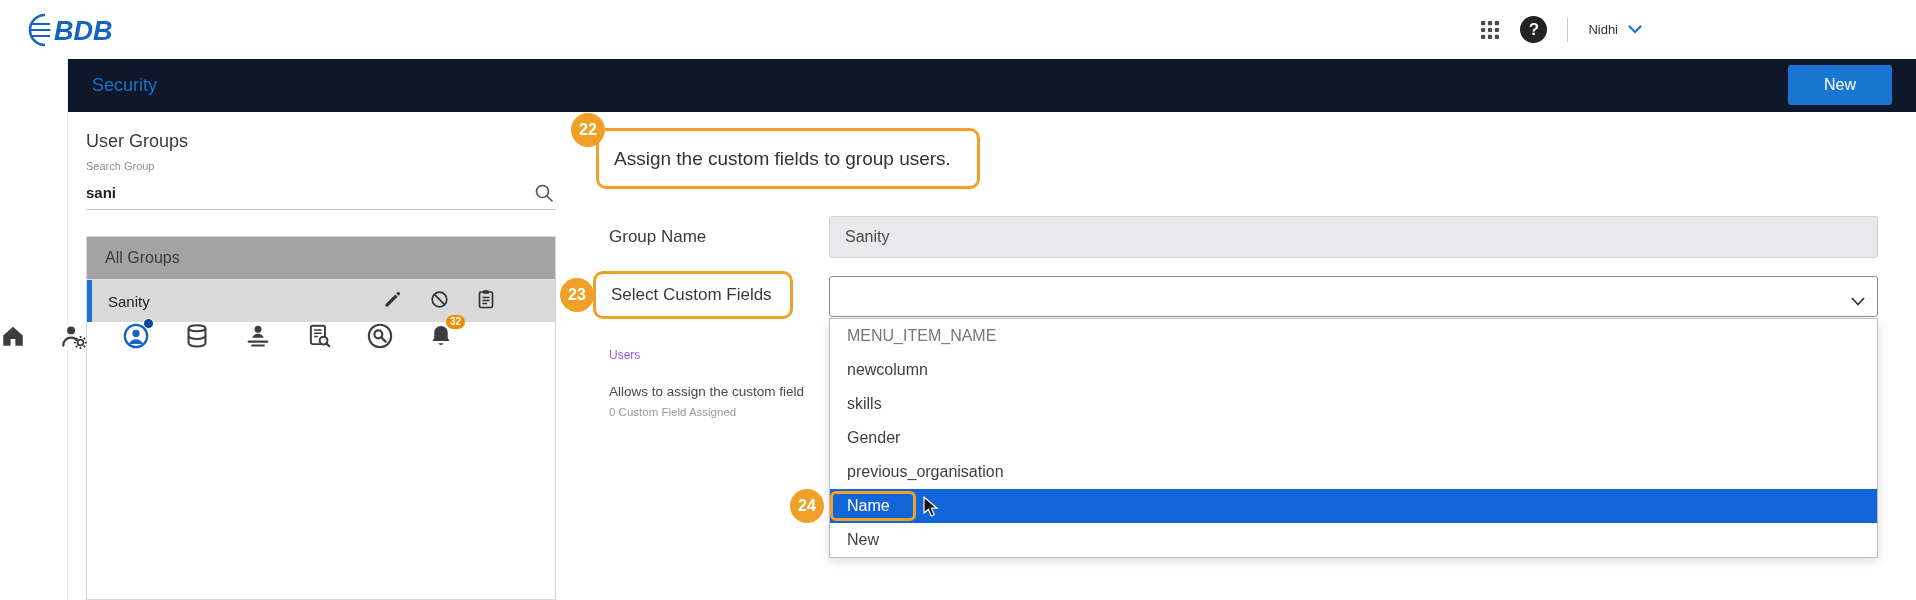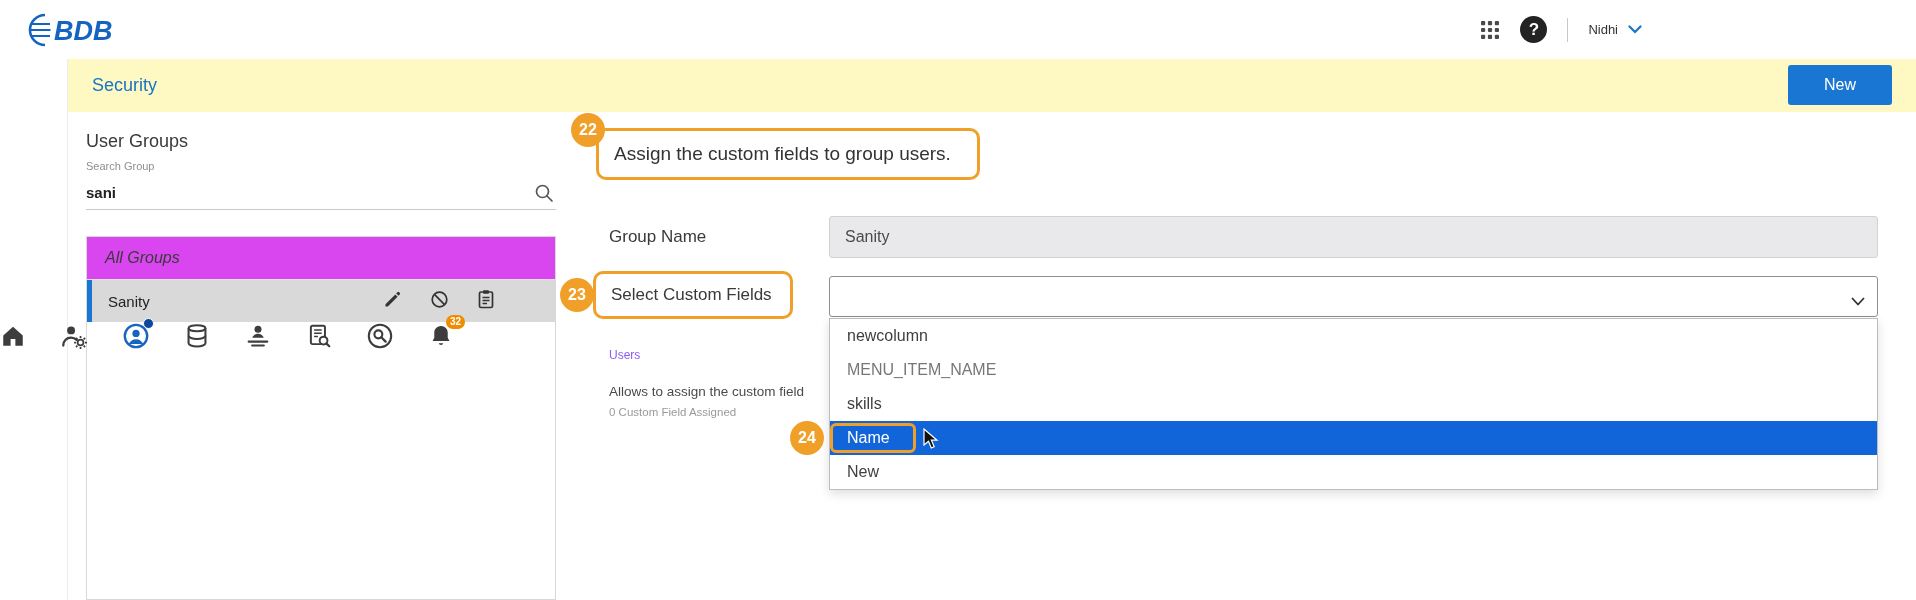--- a/index.html
+++ b/index.html
@@ -9,47 +9,47 @@
   
   .topbar { position:absolute; left:0; top:0; width:1666px; height:59px; background:#fff; display:flex; align-items:center; justify-content:space-between; padding:0 24px; z-index:6; }
   .logo-wrap { display:flex; align-items:center; cursor:pointer; }
   .tr { display:flex; align-items:center; gap:20px; }
   .icon-btn { display:flex; align-items:center; justify-content:center; cursor:pointer; }
   .help { width:27px; height:27px; border-radius:50%; background:#232323; color:#fff; font-size:17px; font-weight:700; }
   .vdiv { width:1px; height:24px; background:#c8c8c8; }
   .user { display:flex; align-items:center; gap:10px; font-size:13px; color:#333; cursor:pointer; }
 
   
-  .page-header { position:absolute; left:68px; right:0; top:59px; height:53px; background:#fef9c3; display:flex; align-items:center; padding-left:24px; }
+  .page-header { position:absolute; left:68px; right:0; top:59px; height:53px; background:#0f172a; display:flex; align-items:center; padding-left:24px; }
   .page-title { color:#1a73c7; font-size:18px; }
   .btn-new { position:absolute; right:24px; top:6px; height:40px; width:104px; background:#1976d2; border:none; border-radius:3px; color:#fff; font-size:16px; font-family:inherit; cursor:pointer; }
 
   
   .sidebar { position:absolute; left:0; top:59px; bottom:0; width:68px; background:#fff; border-right:1px solid #ececec; display:flex; align-items:center; padding-top:13px; gap:34px; z-index:5; }
   .nav-icon { width:28px; height:28px; display:flex; align-items:center; justify-content:center; position:relative; cursor:pointer; }
   .badge { position:absolute; top:-7px; right:-11px; background:#ef8c00; color:#fff; font-size:10px; font-weight:700; border-radius:8px; padding:1px 4px; line-height:12px; }
   .dot-badge { position:absolute; top:-4px; right:-4px; width:11px; height:11px; border-radius:50%; background:#0d47a1; border:1.5px solid #fff; }
 
   
   .gp-title { position:absolute; left:86px; top:131px; font-size:18px; color:#3a3a3a; }
   .gp-search-label { position:absolute; left:86px; top:160px; font-size:11px; color:#8f8f8f; }
   .gp-search { position:absolute; left:86px; top:176px; width:470px; height:34px; border-bottom:1px solid #c9c9c9; }
   .gp-search input { width:100%; height:100%; border:none; outline:none; background:transparent; font:700 15px "Liberation Sans",sans-serif; color:#222; }
   .gp-search .sicon { position:absolute; right:2px; top:7px; cursor:pointer; }
   .groups-box { position:absolute; left:86px; top:236px; width:470px; height:364px; border:1px solid #d8d8d8; background:#fff; }
-  .box-header { height:43px; background:#d946ef; border-bottom:1px solid #e2e2e2; display:flex; align-items:center; padding-left:18px; font-size:16px; color:#3a3a3a;font-style:italic; }
+  .box-header { height:43px; background:#a3a3a3; border-bottom:1px solid #e2e2e2; display:flex; align-items:center; padding-left:18px; font-size:16px; color:#3a3a3a; }
   .group-row { height:42px; background:#d9d9d9; border-left:5px solid #1976d2; display:flex; align-items:center; padding:0 16px; cursor:pointer; }
   .group-row .gname { flex:1; font-size:15px; color:#222; }
   .row-icons { display:flex; align-items:center; gap:28px; padding-right:44px; }
 
   
   .callout-circle { width:34px; height:34px; border-radius:50%; background:#f0a028; color:#fff; font-size:16px; font-weight:700; display:flex; align-items:center; justify-content:center; position:absolute; z-index:5; }
   .c22 { left:571px; top:113px; }
   .c23 { left:560px; top:278px; }
-  .note-box { position:absolute; left:596px; top:128px; width:384px; height:52px; border:3px solid #f0a028; border-radius:10px; background:#fff; display:flex; align-items:center; padding-left:15px; font-size:19px; color:#333; z-index:3; }
+  .note-box { position:absolute; left:596px; top:128px; width:384px; height:61px; border:3px solid #f0a028; border-radius:10px; background:#fff; display:flex; align-items:center; padding-left:15px; font-size:19px; color:#333; z-index:3; }
 
   
   .gn-label { position:absolute; left:609px; top:227px; font-size:17px; color:#3a3a3a; }
   .gn-input { position:absolute; left:829px; top:216px; width:1049px; height:42px; background:#e9e9ec; border:1px solid #d2d2d6; border-radius:3px; font:16px "Liberation Sans",sans-serif; color:#4a4a4a; padding-left:15px; }
   .sel-box { position:absolute; left:593px; top:271px; width:200px; height:48px; border:3px solid #f0a028; border-radius:10px; background:#fff; display:flex; align-items:center; padding-left:15px; font-size:17px; color:#3a3a3a; z-index:3; }
   .sel-control { position:absolute; left:829px; top:276px; width:1049px; height:41px; background:#fff; border:1px solid #8f8f8f; border-radius:3px; cursor:pointer; }
   .sel-chevron { position:absolute; right:12px; top:15px; }
 
   .users-sec { position:absolute; left:609px; top:348px; width:220px; overflow:hidden; }
   .users-title { font-size:12px; color:#8b5cf6; }
@@ -228,23 +228,25 @@
   </span>
 </div>
 
 <div class="users-sec">
   <div class="users-title">Users</div>
   <div class="users-desc">Allows to assign the custom field</div>
   <div class="users-count">0 Custom Field Assigned</div>
 </div>
 
 <div class="dropdown">
+  <div class="option muted">MENU_ITEM_NAME</div>
   <div class="option">newcolumn</div>
-  <div class="option muted">MENU_ITEM_NAME</div>
   <div class="option">skills</div>
+  <div class="option">Gender</div>
+  <div class="option">previous_organisation</div>
   <div class="option selected">
     <span>Name</span>
     <span class="opt-callout"></span>
     <span class="callout-circle c24">24</span>
     <span class="cursor">
       <svg width="16" height="22" viewBox="0 0 16 22">
           <path d="M1 1 L1 17 L5.5 13.2 L8.3 20 L11.2 18.8 L8.4 12.2 L14 12.2 Z" fill="#111" stroke="#fff" stroke-width="1.2"></path>
         </svg>
     </span>
   </div>

